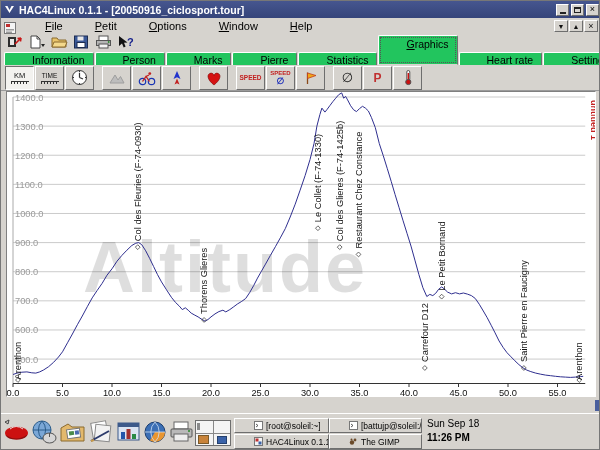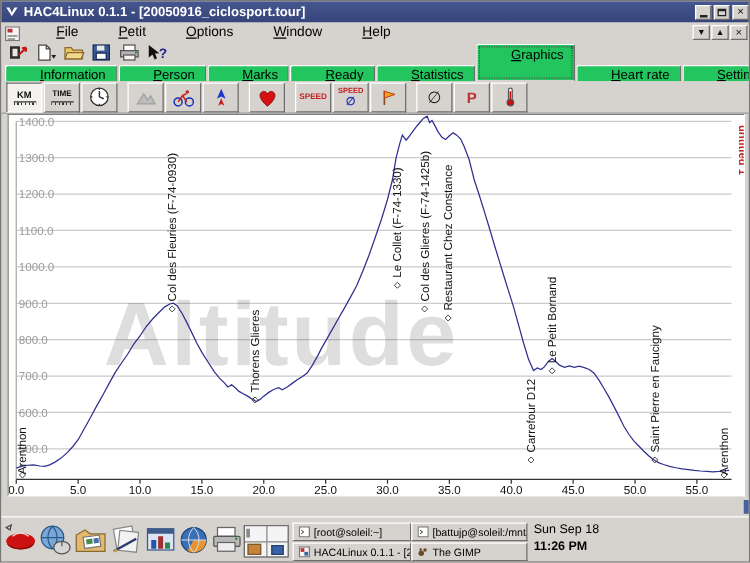--- a/index.html
+++ b/index.html
@@ -26,40 +26,40 @@
   .t1btn{width:20px;height:15px;display:flex;align-items:center;justify-content:center;}
   
   .tabbar{position:absolute;left:0;top:49px;width:600px;height:15px;display:flex;align-items:flex-end;padding-left:3px;}
   .tab{font-size:10.5px;color:#000;background:#22c55e;border-top:1px solid #fff;border-left:1px solid #fff;border-right:1px solid #6e6e6e;border-radius:2px 2px 0 0;padding:1px 8px 1px 8px;margin-right:1px;height:13px;white-space:nowrap;}
   .tab.active{height:30px;padding-top:2px;border-bottom:1px solid #d6d3ce;position:relative;z-index:3;outline:1px dotted #555;outline-offset:-3px;}
   
   .toolbar2{position:absolute;left:0;top:64px;width:600px;height:26px;display:flex;align-items:center;padding:0 4px;background:#d6d3ce;border-bottom:1px solid #9a9a9a;}
   .gbtn{width:29px;height:24px;background:#d6d3ce;border-top:1px solid #fff;border-left:1px solid #fff;border-right:1px solid #6e6e6e;border-bottom:1px solid #6e6e6e;display:flex;flex-direction:column;align-items:center;justify-content:center;margin-right:1px;}
   .gbtn.pressed{background:#f3f2ef;border-top:1px solid #6e6e6e;border-left:1px solid #6e6e6e;border-right:1px solid #fff;border-bottom:1px solid #fff;}
   .gsep{width:7px;}
-  .rlabel{font-size:7.5px;font-weight:bold;color:#111;line-height:8px;}
+  .rlabel{font-size:7.5px;font-weight:normal;color:#111;line-height:8px;}
   .ruler{width:18px;height:3px;border-top:1px solid #333;background:repeating-linear-gradient(90deg,#333 0 1px,transparent 1px 3px);margin-top:1px;}
   .redtxt{font-size:6.5px;font-weight:bold;color:#c22020;line-height:7px;letter-spacing:0;}
   .bluesym{font-size:9px;font-weight:bold;color:#2233bb;line-height:8px;}
   .avg-sym{font-size:13px;color:#222;line-height:13px;}
   .p-sym{font-size:12px;font-weight:bold;color:#c03030;line-height:12px;}
   
   .chartwrap{position:absolute;left:5px;top:90px;width:590px;height:306px;background:#fff;border-top:1px solid #808080;border-left:1px solid #808080;border-right:1px solid #fff;border-bottom:1px solid #fff;}
   
   .statusbar{position:absolute;left:0;top:397px;width:600px;height:15px;background:#d6d3ce;display:flex;align-items:center;}
   .statusinner{margin:1px 8px 1px 2px;flex:1;height:12px;border-top:1px solid #808080;border-left:1px solid #808080;border-right:1px solid #fff;border-bottom:1px solid #fff;font-size:9.5px;padding:0 4px;color:#000;line-height:11px;background:#d6d3ce;}
   .sizegrip{position:absolute;right:1px;top:2px;width:5px;height:11px;background:#4a5f9d;}
   
   .taskbar{position:absolute;left:0;top:412px;width:600px;height:38px;background:#d6d3ce;border-top:1px solid #fff;}
   .tbicon{position:absolute;top:3px;width:28px;height:30px;display:flex;align-items:center;justify-content:center;}
   .pager{position:absolute;left:194px;top:6px;width:36px;height:26px;border:1px solid #6e6e6e;display:grid;grid-template-columns:1fr 1fr;grid-template-rows:1fr 1fr;background:#888;grid-gap:1px;}
   .pcell{background:#f4f4f4;position:relative;}
   .pcell .blip{position:absolute;}
   .taskgrid{position:absolute;left:233px;top:4px;width:188px;height:31px;display:grid;grid-template-columns:95px 93px;grid-template-rows:15px 15px;grid-gap:1px 0;}
-  .taskbtn{background:#d6d3ce;border-top:1px solid #fff;border-left:1px solid #fff;border-right:1px solid #6e6e6e;border-bottom:1px solid #6e6e6e;font-size:8.5px;display:flex;align-items:center;padding:0 4px;color:#000;overflow:hidden;white-space:nowrap;}
+  .taskbtn{background:#d6d3ce;border-top:1px solid #fff;border-left:1px solid #fff;border-right:1px solid #6e6e6e;border-bottom:1px solid #6e6e6e;font-size:8.5px;display:flex;align-items:center;padding:0 19px;color:#000;overflow:hidden;white-space:nowrap;}
   .taskbtn .ticon{width:9px;height:9px;margin-right:3px;flex:0 0 auto;}
   .clock{position:absolute;left:426px;top:3px;font-size:10px;color:#000;line-height:14px;}
 </style>
 </head>
 <body>
 
 <div id="screen">
   <div>
 
     <div class="titlebar">
@@ -142,21 +142,21 @@
             <path d="M2 1 L2 11 L5 8.5 L6.7 12.5 L8.6 11.6 L7 7.8 L10.5 7.6 Z" fill="#111"></path>
             <text x="10" y="11" font-size="11" font-weight="bold" fill="#16218c" font-family="Liberation Sans,sans-serif">?</text>
           </svg>
       </span>
     </div>
 
     <div class="tabbar">
       <span class="tab"><span class="ml">Information</span></span>
       <span class="tab"><span class="ml">Person</span></span>
       <span class="tab"><span class="ml">Marks</span></span>
-      <span class="tab"><span class="ml">Ready</span></span>
+      <span class="tab"><span class="ml">Pierre</span></span>
       <span class="tab"><span class="ml">Statistics</span></span>
       <span class="tab active"><span class="ml">Graphics</span></span>
       <span class="tab"><span class="ml">Heart rate</span></span>
       <span class="tab"><span class="ml">Settings</span></span>
     </div>
 
     <div class="toolbar2">
       <span class="gbtn pressed">
         <span class="rlabel">KM</span>
         <span class="ruler"></span>

